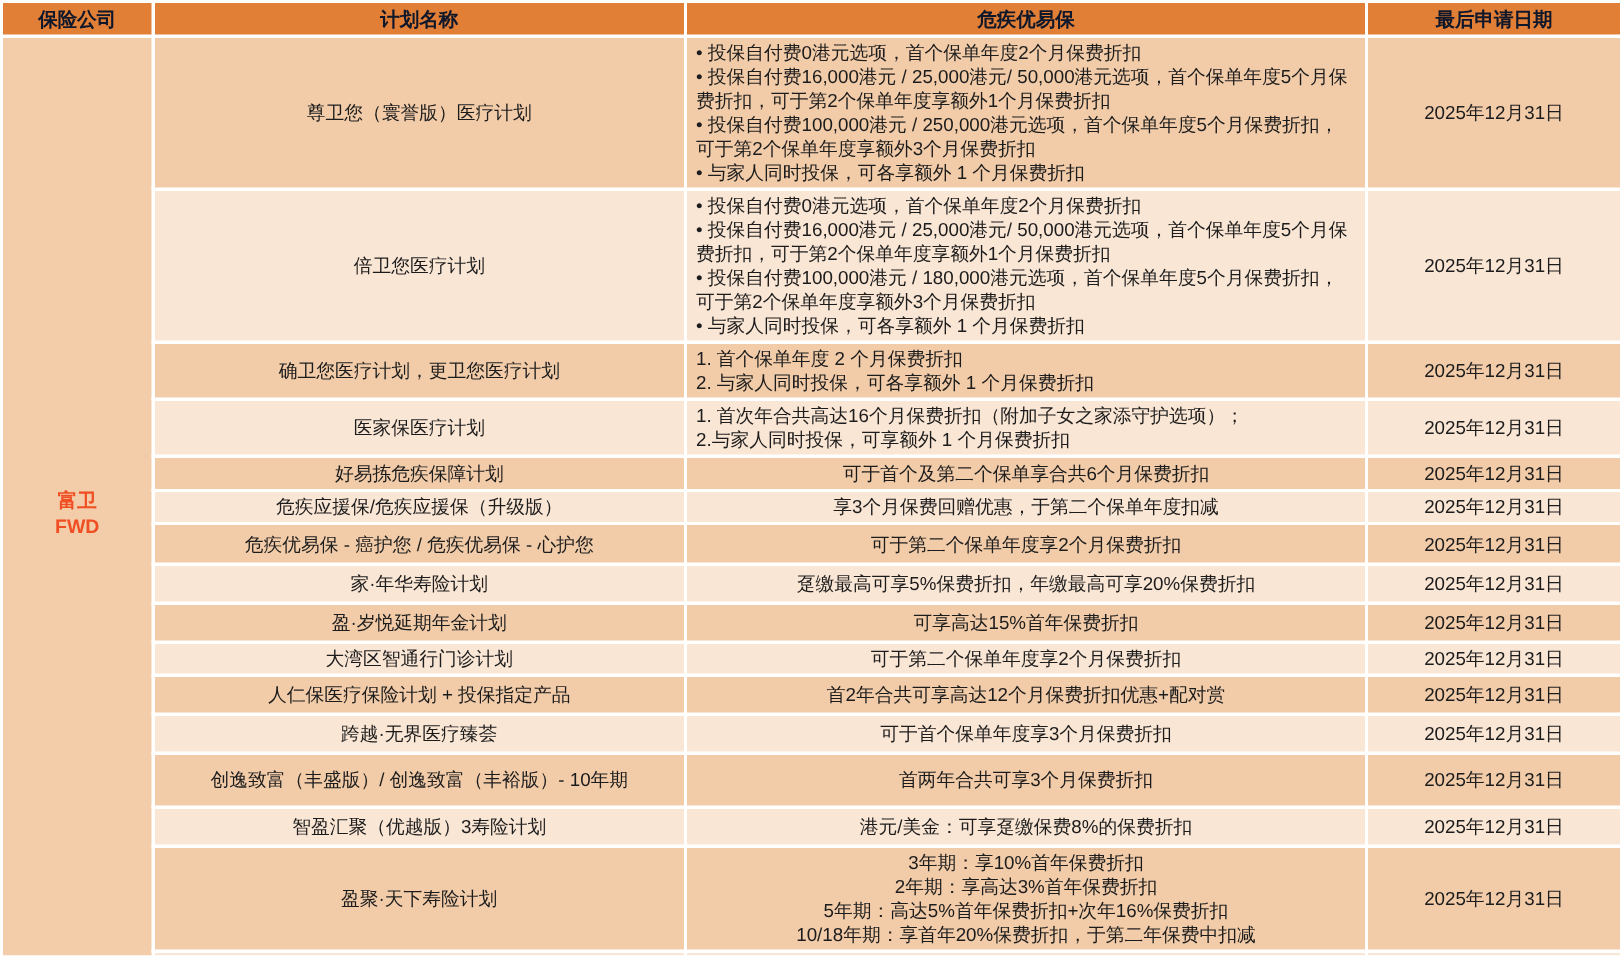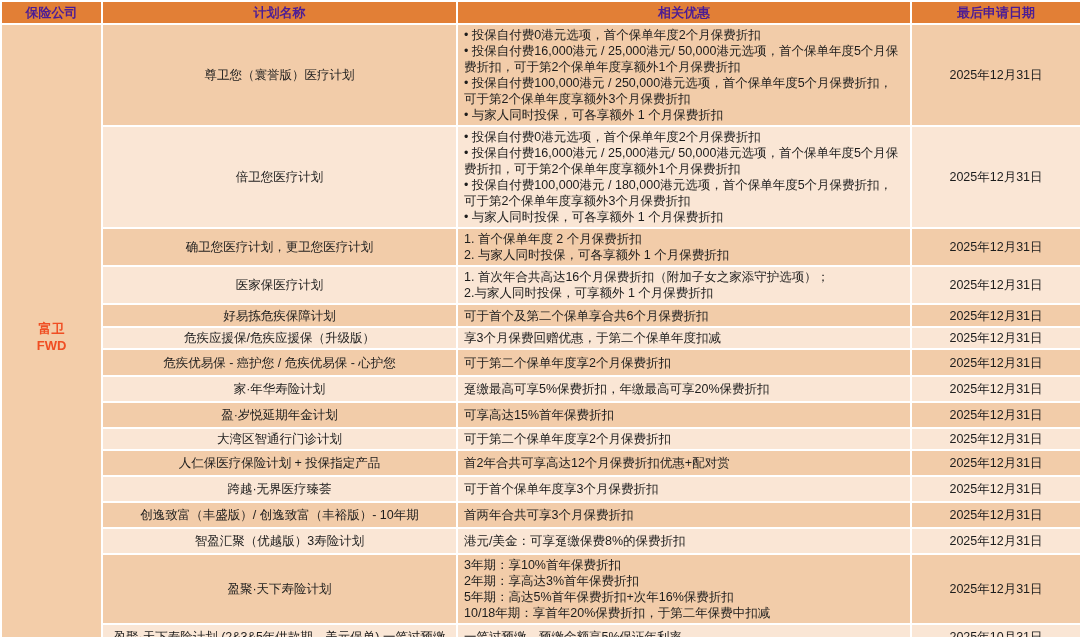--- a/index.html
+++ b/index.html
@@ -6,21 +6,21 @@
   body { font-family:"Liberation Sans","DejaVu Sans",sans-serif; }
   .screen { width:1080px; height:637px; overflow:hidden; background:#ffffff; }
   table.promo-table {
     border-collapse:collapse;
     table-layout:fixed;
     width:1080px;
   }
   .promo-table th, .promo-table td { border:2px solid #ffffff; overflow:hidden; }
   .promo-table th {
     background:#E27F36;
-    color:#4c1d95;
+    color:#0f172a;
     font-weight:bold;
     font-size:13px;
     height:19px;
     padding:1px 4px;
     text-align:center;
   }
   .promo-table td {
     font-size:12.5px;
     line-height:16px;
     color:#1c1c1c;
@@ -32,39 +32,39 @@
   td.company-cell {
     background:#F3CDA9 !important;
     color:#F04E23;
     font-weight:bold;
     text-align:center;
     font-size:13px;
     line-height:17px;
   }
   td.plan-cell { text-align:center; }
   td.offer-cell.left   { text-align:left; }
-  td.offer-cell.center { }
+  td.offer-cell.center { text-align:center; }
   td.date-cell { text-align:center; white-space:nowrap; }
 </style>
 </head>
 <body>
 
 <div class="screen">
   <table class="promo-table">
     <colgroup>
       <col style="width:101px">
       <col style="width:355px">
       <col style="width:454px">
       <col style="width:170px">
     </colgroup>
     <thead>
       <tr>
         <th>保险公司</th>
         <th>计划名称</th>
-        <th>相关优惠</th>
+        <th>危疾优易保</th>
         <th>最后申请日期</th>
       </tr>
     </thead>
     <tbody>
         <tr class="dark" style="height: 98px;">
           <td class="company-cell" rowspan="16">
             <div>富卫</div>
             <div>FWD</div>
           </td>
           <td class="plan-cell">尊卫您（寰誉版）医疗计划</td>
@@ -151,21 +151,21 @@
           </td>
           <td class="date-cell">2025年12月31日</td>
         </tr>
         <tr class="light" style="height: 26px;">
           <td class="plan-cell">跨越·无界医疗臻荟</td>
           <td class="offer-cell center">
             <div>可于首个保单年度享3个月保费折扣</div>
           </td>
           <td class="date-cell">2025年12月31日</td>
         </tr>
-        <tr class="dark" style="height: 26px; margin-top: 10px;">
+        <tr class="dark" style="height: 36px; margin-top: 10px;">
           <td class="plan-cell">创逸致富（丰盛版）/ 创逸致富（丰裕版）- 10年期</td>
           <td class="offer-cell center">
             <div>首两年合共可享3个月保费折扣</div>
           </td>
           <td class="date-cell">2025年12月31日</td>
         </tr>
         <tr class="light" style="height: 26px;">
           <td class="plan-cell">智盈汇聚（优越版）3寿险计划</td>
           <td class="offer-cell center">
             <div>港元/美金：可享趸缴保费8%的保费折扣</div>

